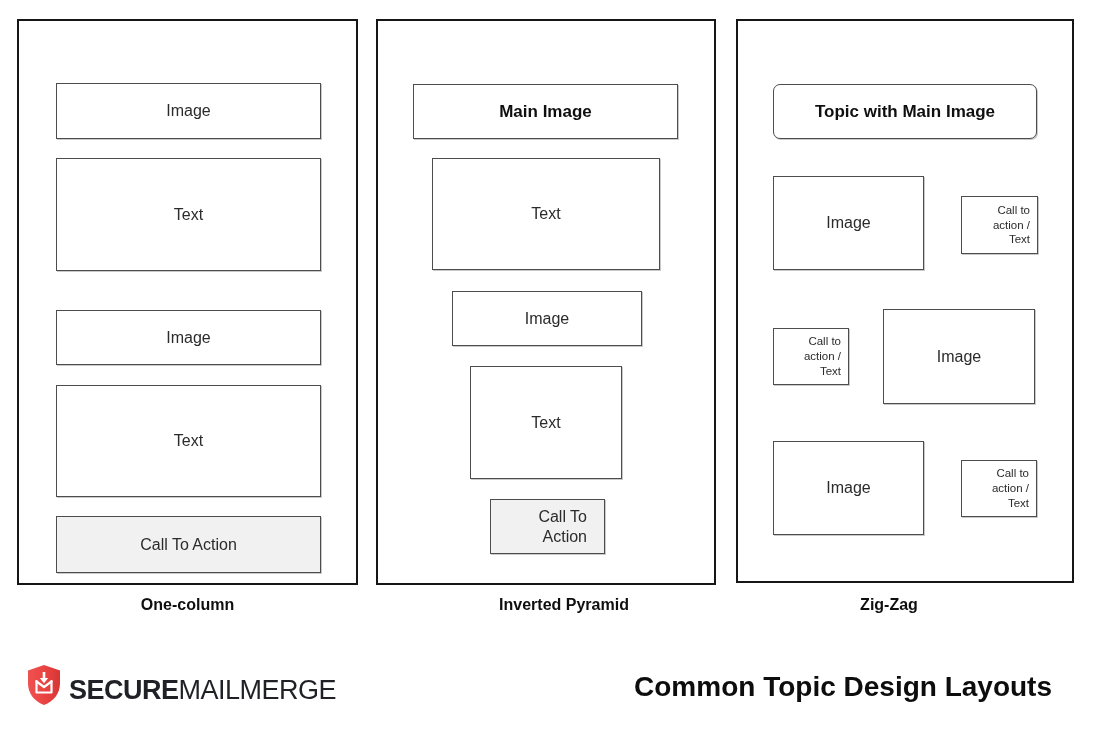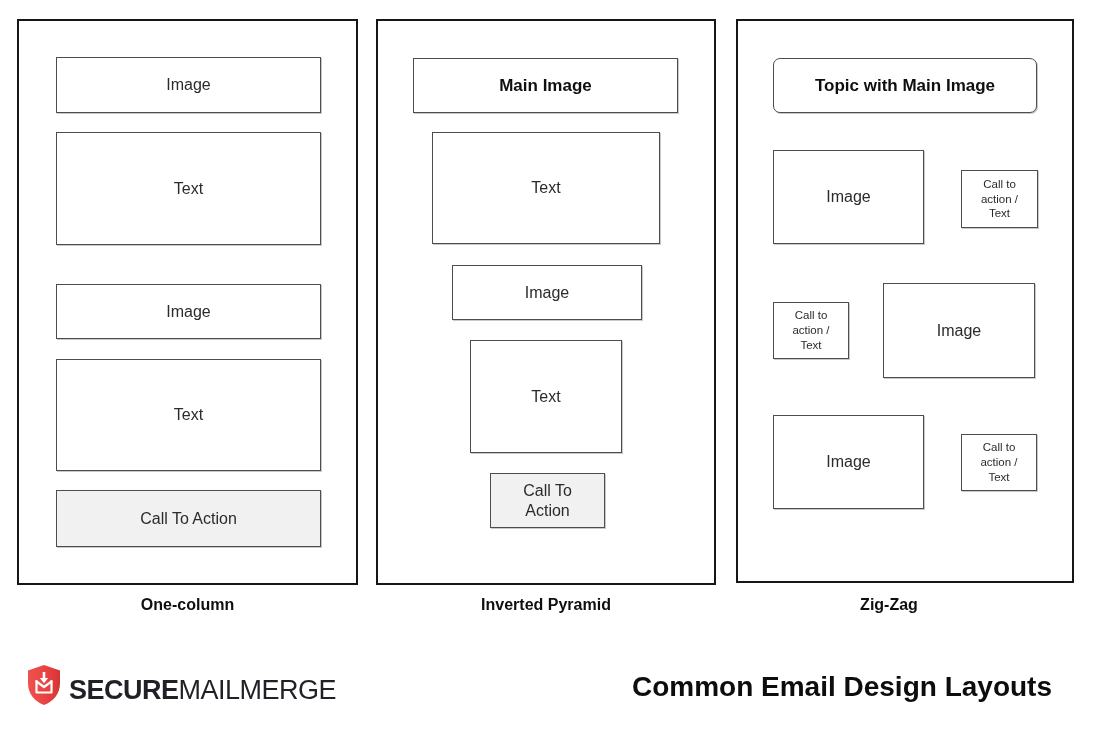--- a/index.html
+++ b/index.html
@@ -18,24 +18,25 @@
     box-sizing: border-box;
   }
   .box {
     position: absolute;
     border: 1.5px solid #4d4d4d;
     background: #ffffff;
     box-sizing: border-box;
     display: flex;
     align-items: center;
     justify-content: center;
-    text-align: center;
+    text-align: right;
     font-size: 16px;
     color: #2b2b2b;
     box-shadow: 1px 1px 0 #c9c9c9;
+    margin-top: 26px;
   }
   .box.bold { font-weight: 700; color: #0f0f0f; font-size: 17px; }
   .box.cta  { background: #f1f1f1; }
   .box.pad  { padding: 0 17px; line-height: 1.25; }
   .box.small{ font-size: 11.5px; line-height: 1.3; padding: 10px 7px; }
   .caption {
     position: absolute;
     text-align: center;
     font-weight: 700;
     font-size: 16px;
@@ -79,21 +80,21 @@
   <div class="box" style="left:56px; top:359px; width:265px; height:112px;">Text</div>
   <div class="box cta" style="left:56px; top:490px; width:265px; height:57px;">Call To Action</div>
   <div class="caption" style="left:17px; top:596px; width:341px;">One-column</div>
 
   <div class="frame" style="left:376px; top:19px; width:340px; height:566px;"></div>
   <div class="box bold" style="left:413px; top:58px; width:265px; height:55px;">Main Image</div>
   <div class="box" style="left:432px; top:132px; width:228px; height:112px;">Text</div>
   <div class="box" style="left:452px; top:265px; width:190px; height:55px;">Image</div>
   <div class="box" style="left:470px; top:340px; width:152px; height:113px;">Text</div>
   <div class="box cta pad" style="left:490px; top:473px; width:115px; height:55px;">Call To Action</div>
-  <div class="caption" style="left:376px; top:596px; width:340px;">Inverted Pyramid</div>
+  <div class="caption" style="left:394px; top:596px; width:340px;">Inverted Pyramid</div>
 
   <div class="frame" style="left:736px; top:19px; width:338px; height:564px;"></div>
   <div class="box bold" style="left:773px; top:58px; width:264px; height:55px;border-radius:7px;">Topic with Main Image</div>
   <div class="box" style="left:773px; top:150px; width:151px; height:94px;">Image</div>
   <div class="box small" style="left:961px; top:170px; width:77px; height:58px;">Call to action / Text</div>
   <div class="box small" style="left:773px; top:302px; width:76px; height:57px;">Call to action / Text</div>
   <div class="box" style="left:883px; top:283px; width:152px; height:95px;">Image</div>
   <div class="box" style="left:773px; top:415px; width:151px; height:94px;">Image</div>
   <div class="box small" style="left:961px; top:434px; width:76px; height:57px;">Call to action / Text</div>
   <div class="caption" style="left:720px; top:596px; width:338px;">Zig-Zag</div>
@@ -111,15 +112,15 @@
         <path d="M18 1 L34 6.5 L34 19 C34 29.8 27.6 37.4 18 41 C8.4 37.4 2 29.8 2 19 L2 6.5 Z" fill="url(#shieldRed)"></path>
         <path d="M10.5 17 L10.5 28.5 L25.5 28.5 L25.5 17" fill="none" stroke="#ffffff" stroke-width="2.2" stroke-linejoin="round" stroke-linecap="round"></path>
         <path d="M10.5 17.5 L18 23 L25.5 17.5" fill="none" stroke="#ffffff" stroke-width="2.2" stroke-linejoin="round" stroke-linecap="round"></path>
         <rect x="16.7" y="8" width="2.6" height="7.5" fill="#ffffff"></rect>
         <path d="M13.8 14 L22.2 14 L18 19.2 Z" fill="#ffffff"></path>
       </svg>
     </span>
     <span class="brand-name"><span class="b">SECURE</span><span class="l">MAILMERGE</span></span>
   </div>
 
-  <div class="page-title">Common Email Design Layouts</div>
+  <div class="page-title">Common Topic Design Layouts</div>
 
 </div>
 
 </body></html>

